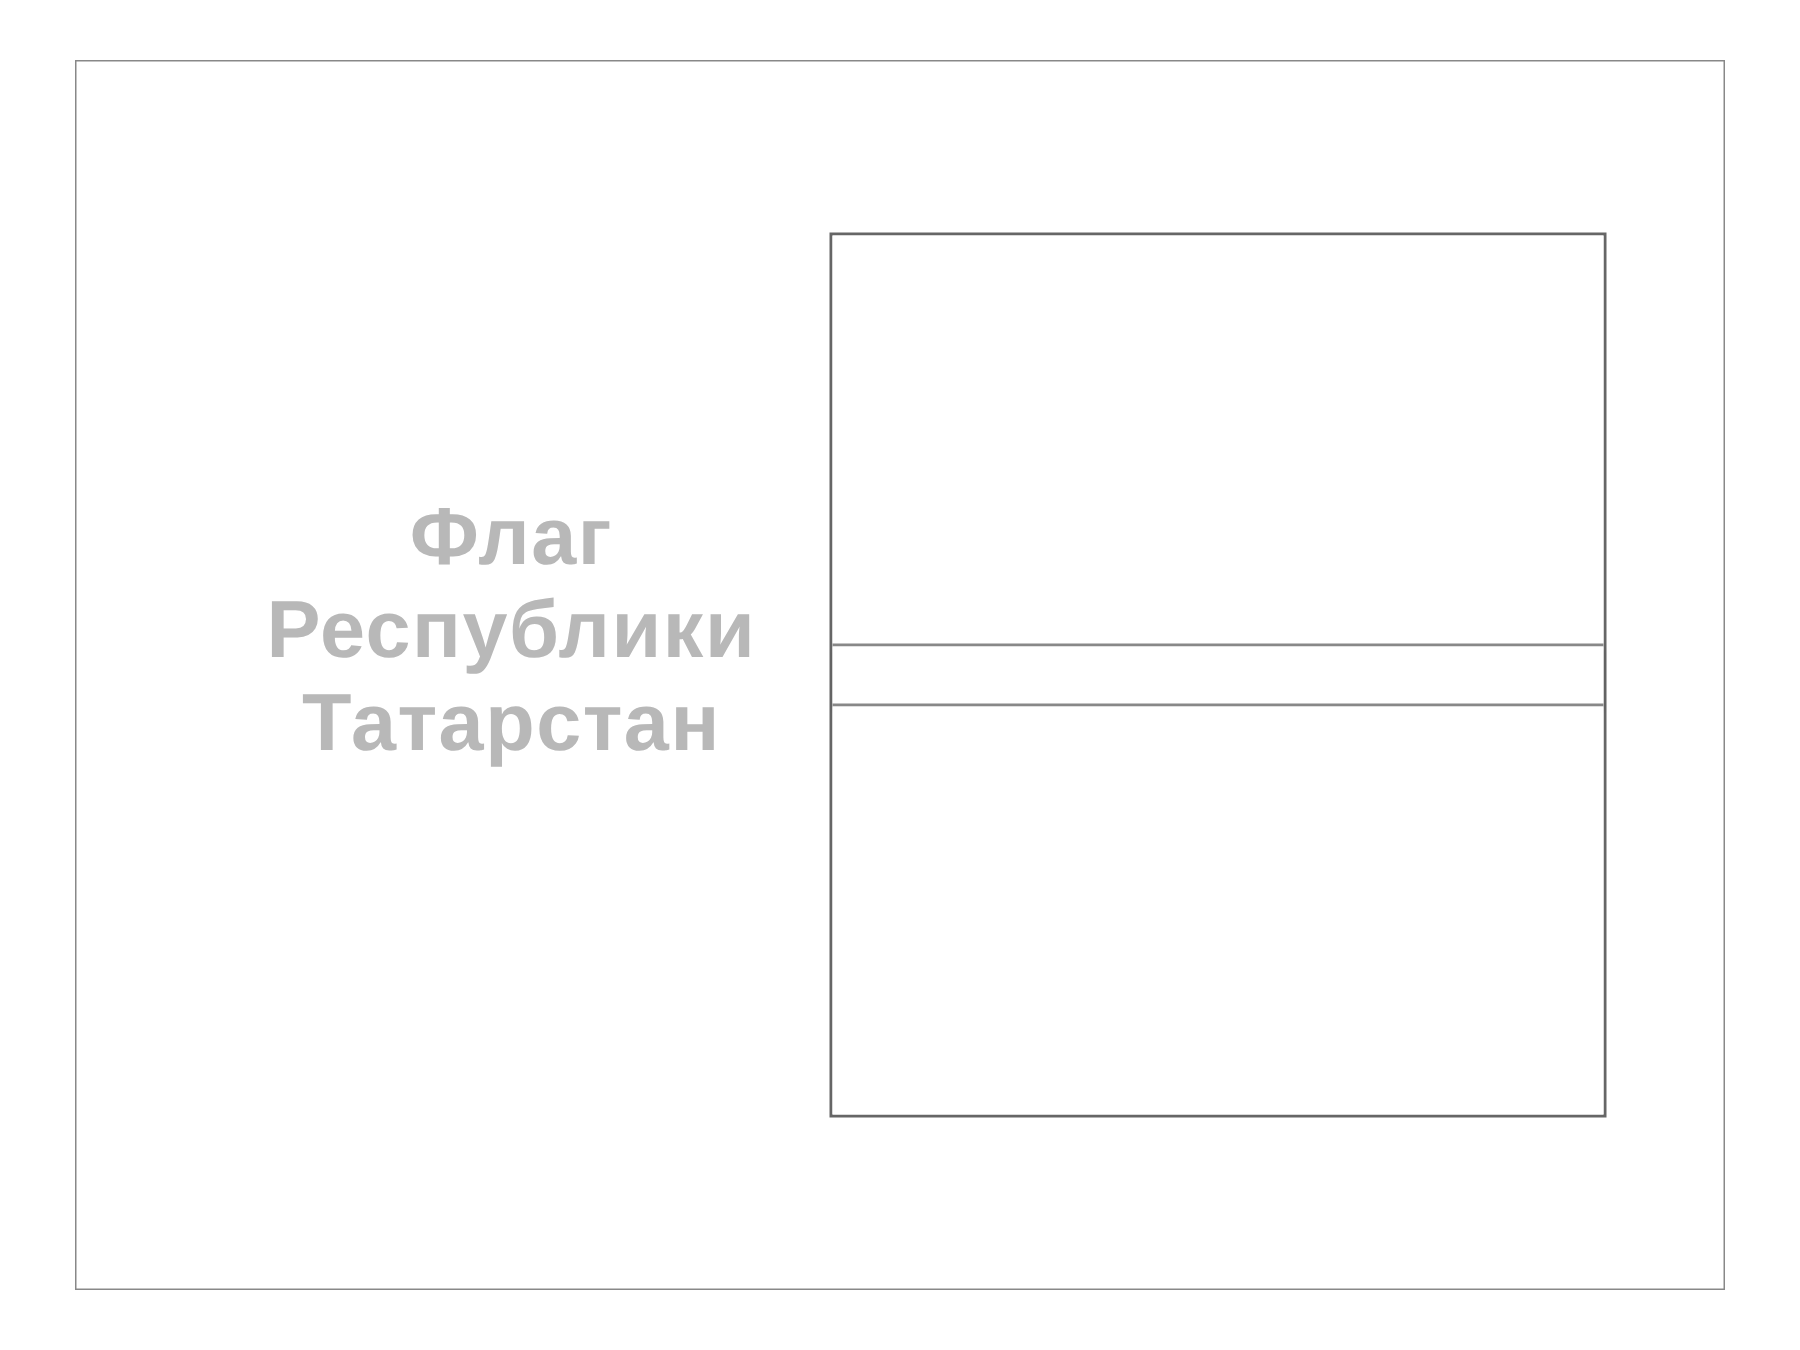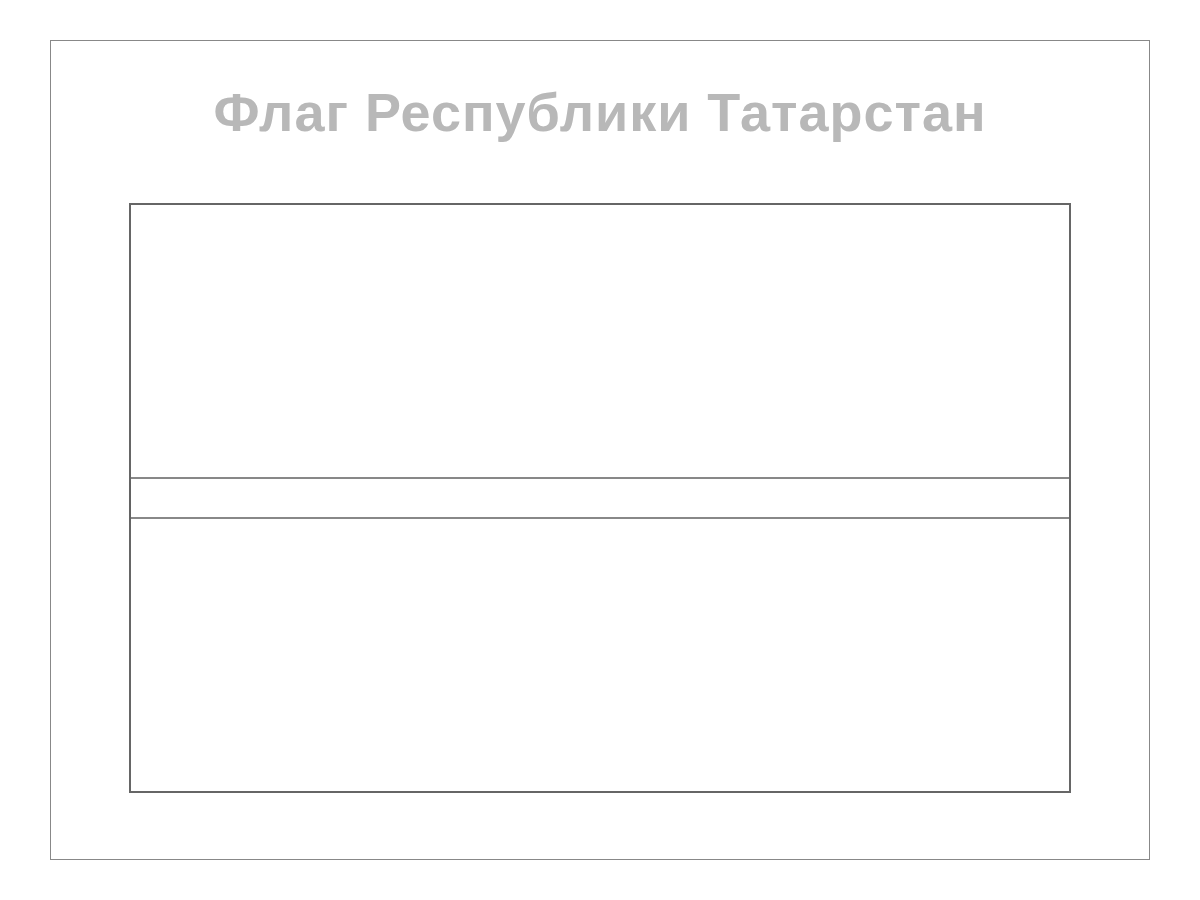--- a/index.html
+++ b/index.html
@@ -16,21 +16,21 @@
       flex-direction: column;
       align-items: center;
       padding: 40px 50px;
     }
     .page-container {
       width: 100%;
       height: 100%;
       border: 1px solid #888;
       padding: 40px 78px;
       display: flex;
-      flex-direction: column;
+      flex-direction: row;
       align-items: center;
     }
     .title {
       font-size: 54px;
       font-weight: bold;
       color: #b8b8b8;
       text-align: center;
       margin-bottom: 60px;
       letter-spacing: 1px;
     }

